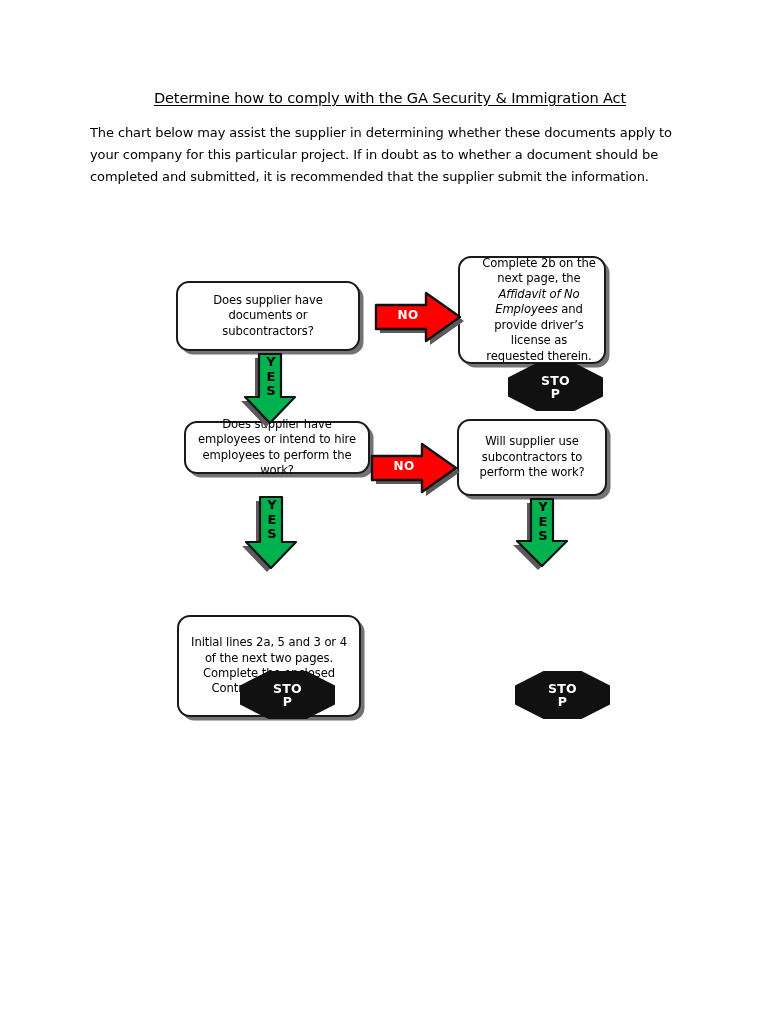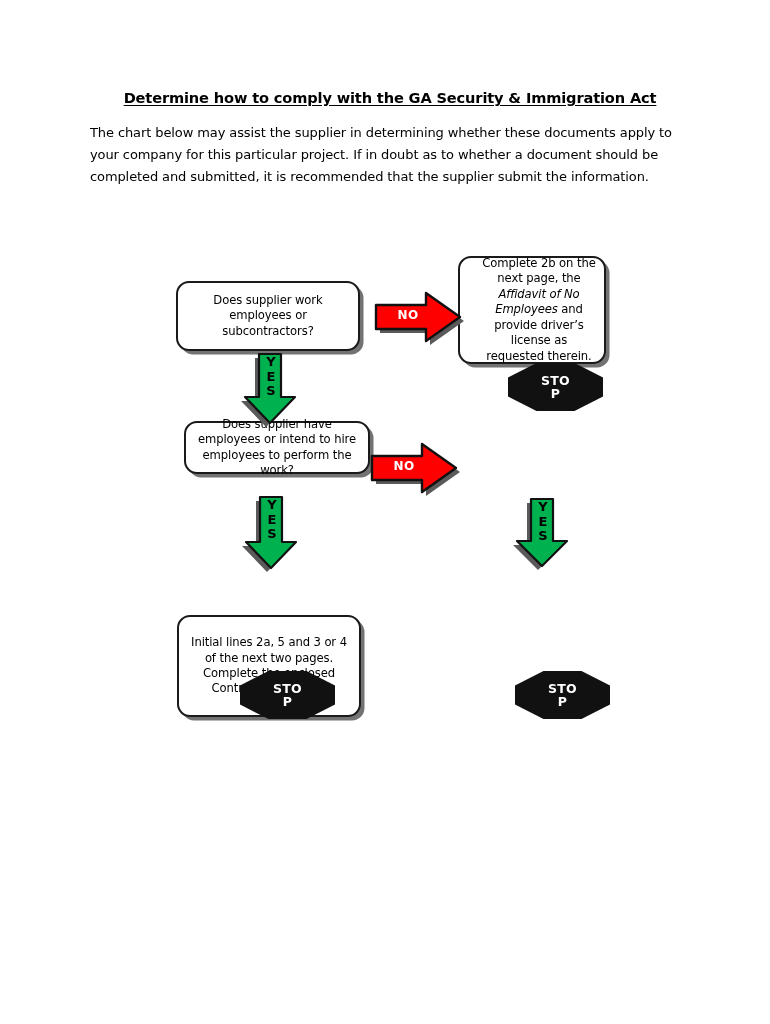--- a/index.html
+++ b/index.html
@@ -18,21 +18,21 @@
   }
 
   
   #page-title {
     position: absolute;
     left: 90px;
     top: 89px;
     width: 600px;
     text-align: center;
     font-size: 14.6px;
-    font-weight: bold;
+    font-weight: normal;
     letter-spacing: -0.15px;
     line-height: 1.2;
   }
   #page-title .ul {
     text-decoration: underline;
     text-underline-offset: 2px;
   }
 
   #intro-paragraph {
     position: absolute;
@@ -201,31 +201,34 @@
     <polygon points="23,3 45,3 45,45 59,45 34,70 9,45 23,45" transform="translate(-4,4)" fill="#5a5a5a"></polygon>
     <polygon points="23,3 45,3 45,45 59,45 34,70 9,45 23,45" fill="#00b14f" stroke="#111111" stroke-width="2.2" stroke-linejoin="round"></polygon>
   </svg>
   <div class="arrow-label-yes" style="left:508px; top:500px; width:70px;">
     <span>Y</span>
     <span>E</span>
     <span>S</span>
   </div>
 
   <div class="node-box" id="box-q1">
-    <span class="txt">Does supplier work employees or subcontractors?</span>
+    <span class="txt">Does supplier have documents or subcontractors?</span>
   </div>
 
   <div class="node-box" id="box-a1">
     <span class="txt">Complete 2b on the next page, the <i>Affidavit of No Employees</i> and provide driver’s license as requested therein.</span>
   </div>
 
   <div class="node-box" id="box-q2">
     <span class="txt">Does supplier have employees or intend to hire employees to perform the work?</span>
   </div>
 
+  <div class="node-box" id="box-q3">
+    <span class="txt">Will supplier use subcontractors to perform the work?</span>
+  </div>
 
   <div class="node-box" id="box-a2">
     <span class="txt">Initial lines 2a, 5 and 3 or 4 of the next two pages. Complete the enclosed Contractor Affidavit.</span>
   </div>
 
 
   <div class="stop-sign" id="stop-1">
     <div class="oct"></div>
     <div class="stop-text">
       <span>STO</span>

